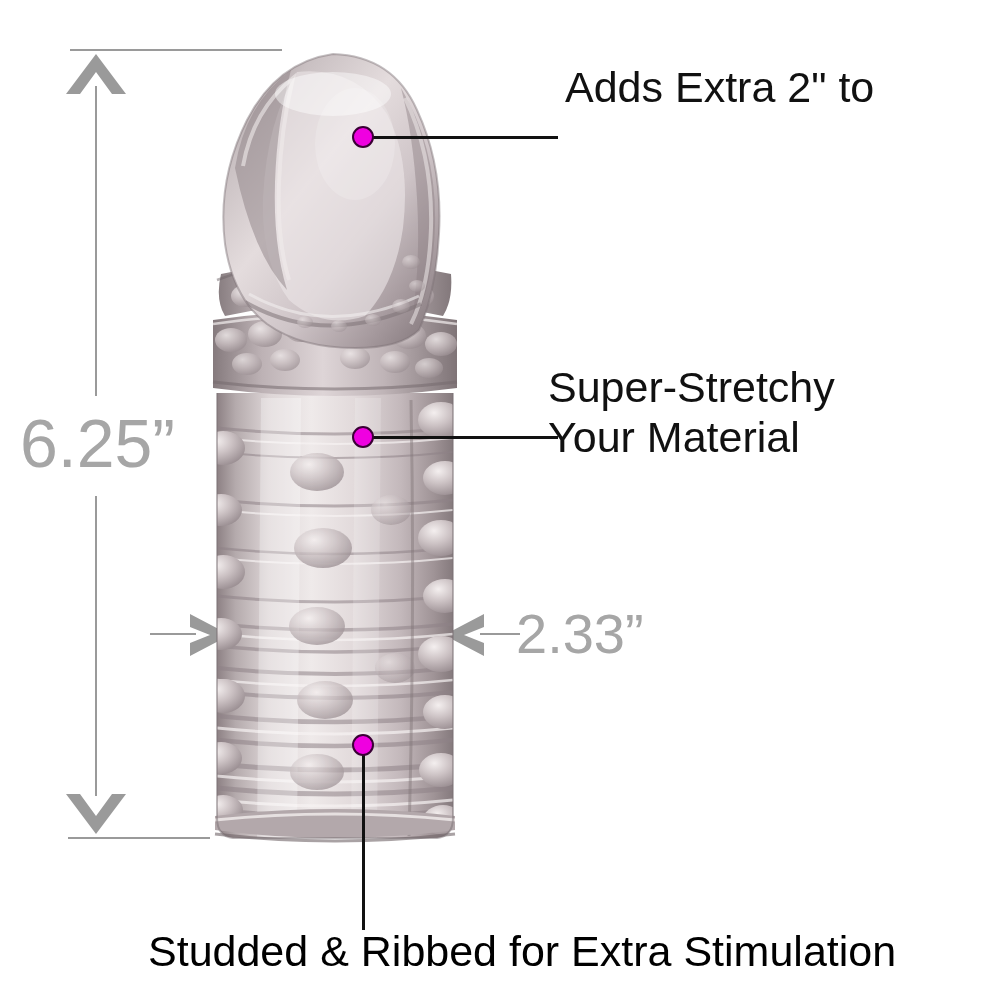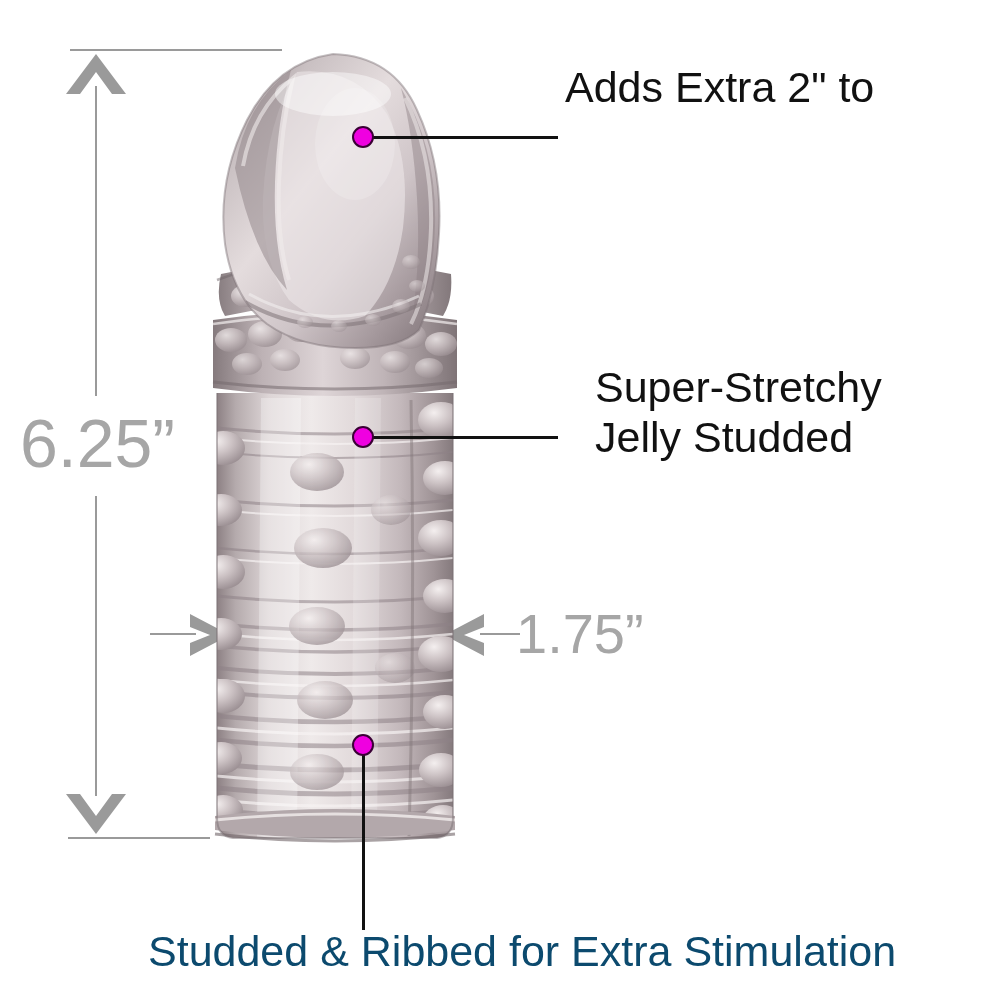--- a/index.html
+++ b/index.html
@@ -79,21 +79,21 @@
   .callout-text {
     position: absolute;
     color: #111111;
     font-size: 43px;
     line-height: 50px;
     white-space: pre-line;
     z-index: 40;
   }
   .caption-text {
     position: absolute;
-    color: #0c4a6e;
+    color: #000000;
     font-size: 43px;
     white-space: nowrap;
     z-index: 40;
   }
 
   
   #product {
     position: absolute;
     left: 205px;
     top: 48px;
@@ -313,27 +313,27 @@
   <div class="dim-line-h" style="left:150px; top:633px; width:46px;"></div>
   <svg class="arrow" style="left:186px; top:612px; width:46px; height:46px;" viewBox="0 0 46 46">
     <path d="M4,2 L44,23 L4,44 L4,31 L24,23 L4,15 Z" fill="#9a9a9a"></path>
   </svg>
 
   <svg class="arrow" style="left:442px; top:612px; width:46px; height:46px;" viewBox="0 0 46 46">
     <path d="M42,2 L2,23 L42,44 L42,31 L22,23 L42,15 Z" fill="#9a9a9a"></path>
   </svg>
   <div class="dim-line-h" style="left:480px; top:633px; width:40px;"></div>
 
-  <div class="dim-label-h" style="left:516px; top:601px;">1.75”</div>
+  <div class="dim-label-h" style="left:516px; top:601px;">2.33”</div>
 
   <div class="callout-dot" style="left:352px; top:126px;"></div>
   <div class="leader-h" style="left:372px; top:136px; width:186px;"></div>
   <div class="callout-text" style="left:565px; top:62px;"><span>Adds Extra 2" to</span><br></div>
 
   <div class="callout-dot" style="left:352px; top:426px;"></div>
   <div class="leader-h" style="left:372px; top:436px; width:186px;"></div>
-  <div class="callout-text" style="left:595px; top:362px;"><span>Super-Stretchy</span><br><span>Jelly Studded</span></div>
+  <div class="callout-text" style="left:548px; top:362px;"><span>Super-Stretchy</span><br><span>Your Material</span></div>
 
   <div class="callout-dot" style="left:352px; top:734px;"></div>
   <div class="leader-v" style="left:362px; top:754px; height:176px;"></div>
   <div class="caption-text" style="left:148px; top:927px;">Studded &amp; Ribbed for Extra Stimulation</div>
 
 </div>
 
 </body></html>

